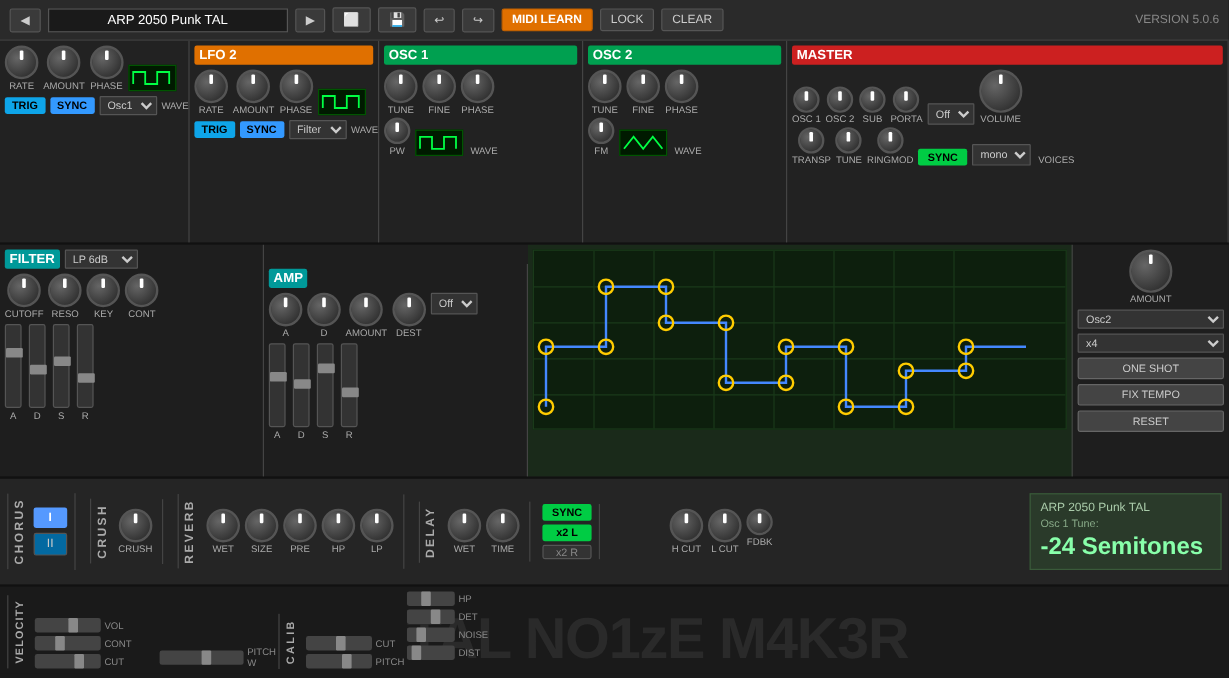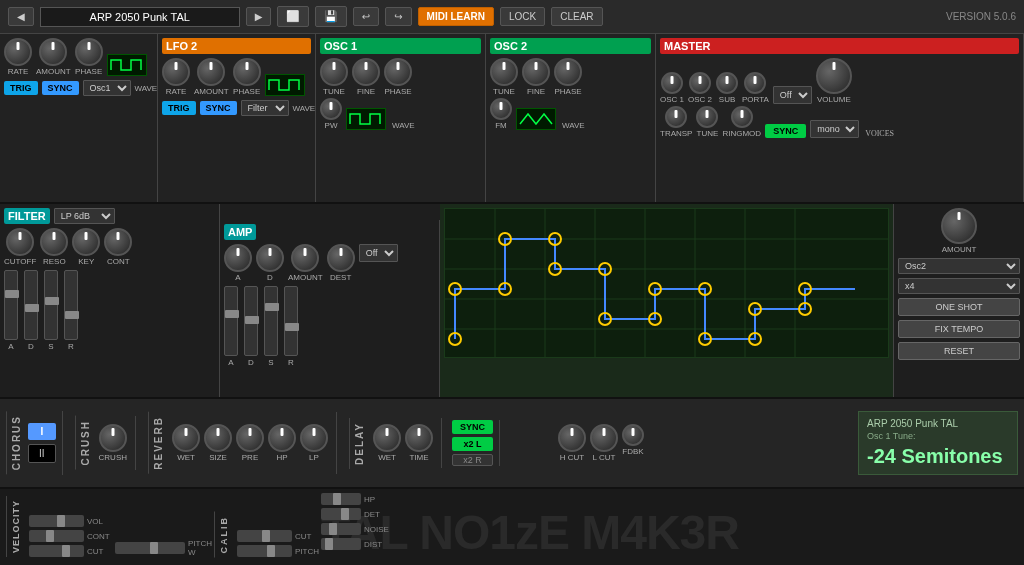--- a/index.html
+++ b/index.html
@@ -349,21 +349,21 @@
       background: #5599ff;
       border: none;
       color: #fff;
       font-size: 10px;
       font-weight: bold;
       padding: 3px 10px;
       border-radius: 2px;
       cursor: pointer;
     }
     .chorus-btn {
-      background: #000000;
+      background: #0369a1;
       border: 1px solid #555;
       color: #ccc;
       font-size: 10px;
       padding: 3px 10px;
       border-radius: 2px;
       cursor: pointer;
     }
 
     .vert-label {
       writing-mode: vertical-rl;
@@ -625,21 +625,21 @@
           <div class="knob small">
               <div class="knob-dot"></div>
             </div>
           <div class="knob-label">RINGMOD</div>
         </div>
         <button class="sync-btn">SYNC</button>
         <select class="dropdown" style="height:18px;font-size:9px;">
           <option>mono</option>
           <option>poly</option>
         </select>
-        <span style="font-size:8px;color:#aaa;margin-left:2px;font-family:Liberation Serif, serif;">VOICES</span>
+        <span style="font-size:8px;color:#aaa;margin-left:2px;">VOICES</span>
       </div>
     </div>
   </div>
 
   <div class="row2">
 
     <div class="filter-section">
       <div style="display:flex;align-items:center;gap:4px;margin-bottom:4px;">
         <div class="section-header header-teal" style="margin-bottom:0;">FILTER</div>
         <select class="dropdown">
@@ -949,21 +949,21 @@
         <span class="horiz-label">CONT</span>
       </div>
       <div class="horiz-slider">
         <div class="horiz-track">
           <div class="horiz-thumb" style="left:60%;"></div>
         </div>
         <span class="horiz-label">CUT</span>
       </div>
     </div>
 
-    <div class="horiz-slider-group" style="margin-left:2px;">
+    <div class="horiz-slider-group" style="margin-left:20px;">
       <div class="horiz-slider">
         <div class="horiz-track" style="width:70px;">
           <div class="horiz-thumb" style="left:50%;"></div>
         </div>
         <span class="horiz-label">PITCH W</span>
       </div>
     </div>
 
     <div class="vert-label" style="font-size:9px;">CALIB</div>
 

